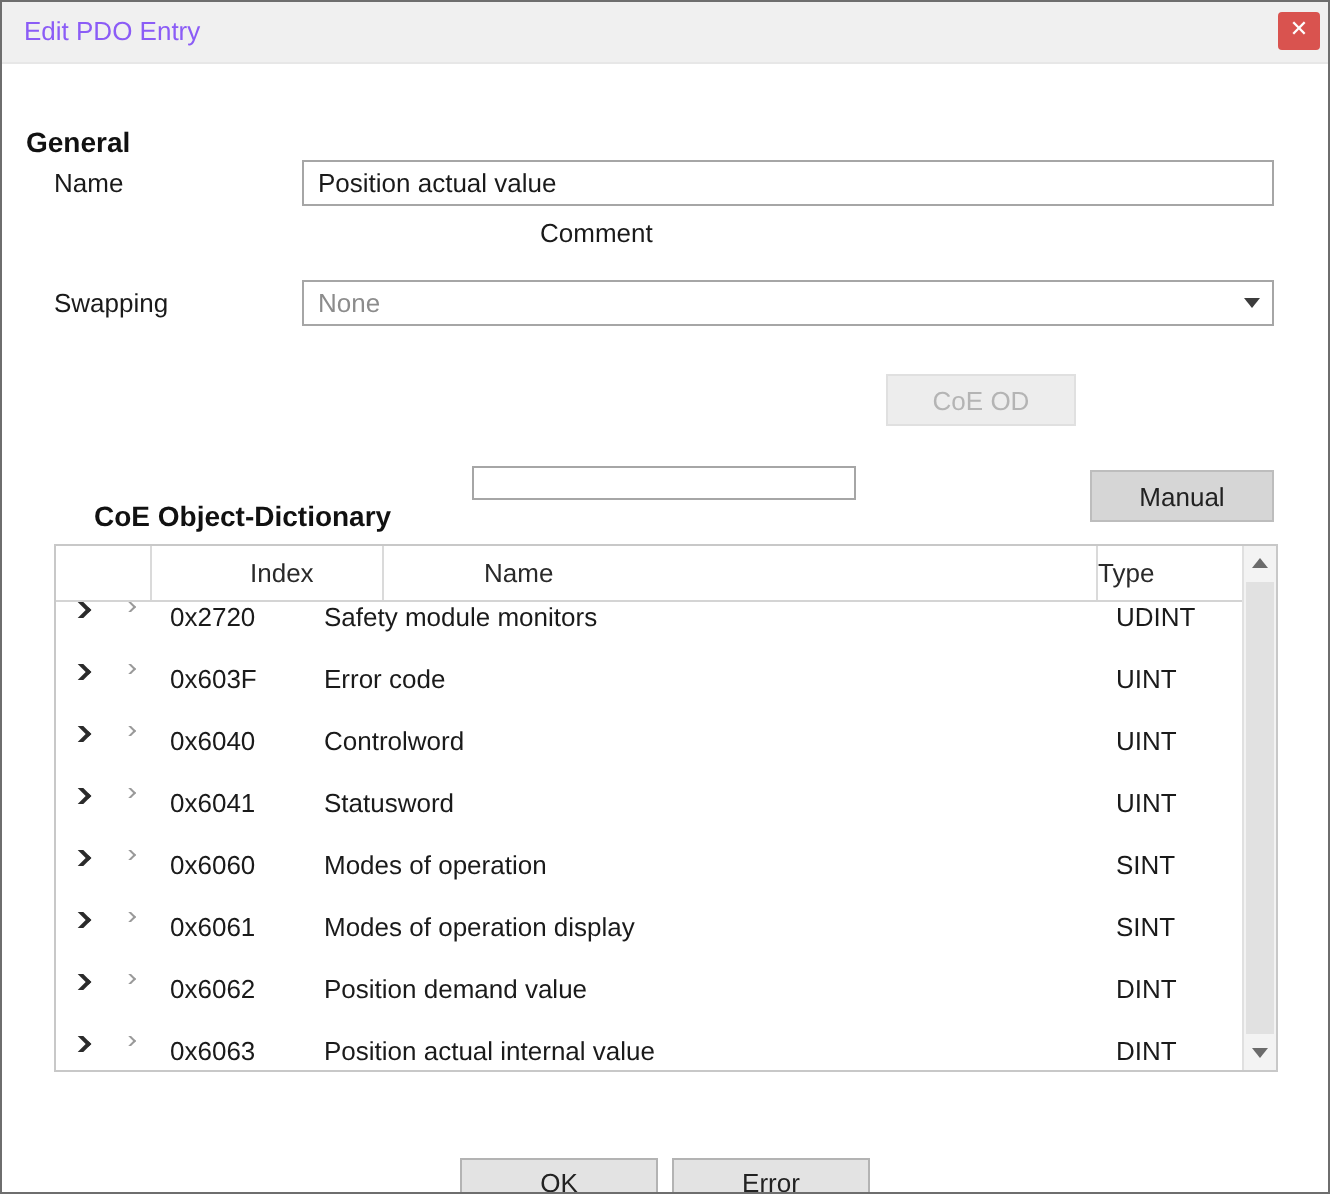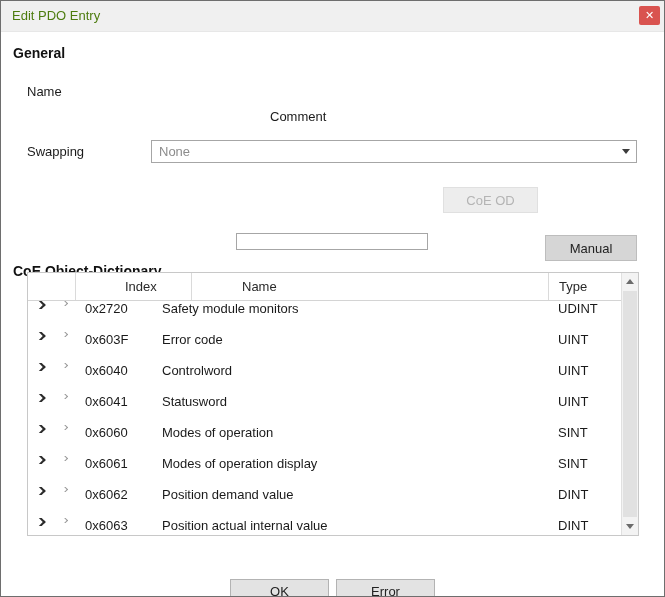--- a/index.html
+++ b/index.html
@@ -19,34 +19,34 @@
   
   .titlebar {
     position: absolute; left: 0; top: 0;
     width: 100%; height: 31px;
     background: #f0f0f0;
     border-bottom: 1px solid #e7e7e7;
     box-sizing: border-box;
   }
   .title {
     position: absolute; left: 11px; top: 0;
-    line-height: 30px; font-size: 13px; color: #4d7c0f;
+    line-height: 30px; font-size: 13px; color: #8b5cf6;
   }
   .close-btn {
     position: absolute; top: 5px; right: 4px;
     width: 21px; height: 19px;
     background: #d9534f; border: none; border-radius: 2px;
     color: #fff; font-size: 11px; line-height: 19px; text-align: center;
     padding: 0; cursor: pointer;
     font-family: "Liberation Sans", sans-serif;
   }
   
   .section-title { position: absolute; left: 12px; font-weight: 700; font-size: 14px; color: #111; }
-  .st-general { top: 44px; text-align: right; }
-  .st-dict   { top: 262px; }
+  .st-general { top: 62px; text-align: right; }
+  .st-dict   { top: 249px; margin-left: 34px; }
   
   .frow {
     position: absolute; left: 26px; right: 27px; height: 23px;
     display: flex; align-items: center;
   }
   .row-name    { top: 79px; }
   .row-comment { top: 108px; flex-direction: column; }
   .row-swap    { top: 139px; }
   .flabel { width: 124px; flex: 0 0 124px; color: #1a1a1a; }
   .text-input {
@@ -81,21 +81,21 @@
   }
   .table-inner { position: absolute; left: 0; top: 0; right: 17px; bottom: 0; overflow: hidden; }
   .thead {
     display: flex; height: 28px; box-sizing: border-box;
     border-bottom: 1px solid #d4d4d4; background: #fff; gap: 40px;
   }
   .hc { height: 100%; display: flex; align-items: center; box-sizing: border-box; color: #2a2a2a; }
   .hc-arrows { width: 48px; border-right: 1px solid #dadada; }
   .hc-index  { width: 76px; padding-left: 9px; border-right: 1px solid #dadada; }
   .hc-name   { flex: 1; padding-left: 10px; }
-  .hc-type   { width: 73px; padding-left: 10px; border-left: 1px solid #dadada; }
+  .hc-type   { width: 73px; padding-left: 0; border-left: 1px solid #dadada; }
   .trow { display: flex; height: 31px; align-items: flex-start; }
   .cell { box-sizing: border-box; white-space: nowrap; overflow: hidden; }
   .c-a1 { width: 24px; display: flex; justify-content: center; }
   .c-a2 { width: 24px; display: flex; justify-content: center; }
   .c-index { width: 76px; padding-left: 9px; }
   .c-name  { flex: 1; padding-left: 10px; }
   .c-type  { width: 73px; padding-left: 10px; }
   .chev { display: inline-block; transform: rotate(45deg); }
   .chev1 { width: 6px; height: 6px; border-top: 2px solid #2b2b2b; border-right: 2px solid #2b2b2b; }
   .chev2 { width: 4px; height: 4px; border-top: 1.5px solid #9a9a9a; border-right: 1.5px solid #9a9a9a; }
@@ -137,20 +137,21 @@
     <span class="title">Edit PDO Entry</span>
     <button class="close-btn">
       <span>✕</span>
     </button>
   </div>
 
   <div class="section-title st-general">General</div>
 
   <div class="frow row-name">
     <label class="flabel">Name</label>
+    <input type="text" class="text-input" value="Position actual value" style="">
   </div>
 
   <div class="frow row-comment">
     <label class="flabel">Comment</label>
     <input type="text" class="text-input" value="" style="">
   </div>
 
   <div class="frow row-swap">
     <label class="flabel">Swapping</label>
     <div class="dropdown">

